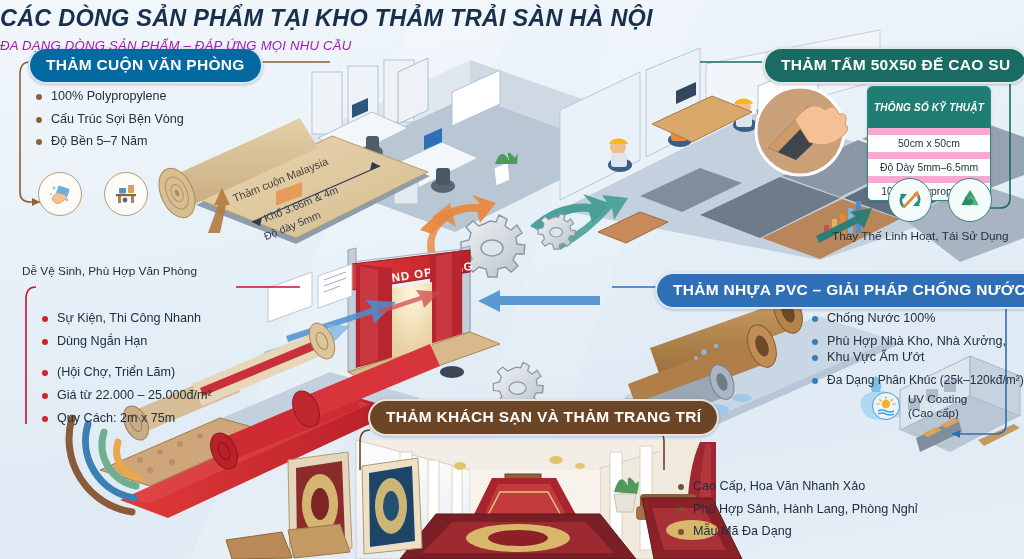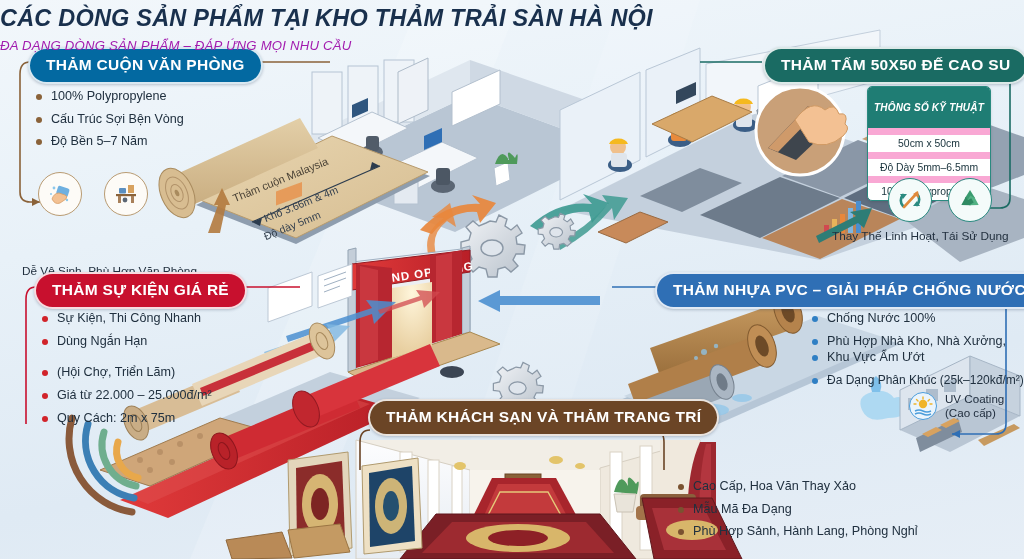--- a/index.html
+++ b/index.html
@@ -610,42 +610,39 @@
     <div class="chip teal">
       <svg width="28" height="28" viewBox="0 0 28 28">
         <path d="M14,4 L19,12 L15,12 L15,16 L10,16 L10,12 L9,12 Z" fill="#3a9b6f" transform="rotate(0 14 14)"></path>
         <path d="M14,4 L19,12 L15,12 L15,16 L10,16 L10,12 L9,12 Z" fill="#52b183" transform="rotate(120 14 14)"></path>
         <path d="M14,4 L19,12 L15,12 L15,16 L10,16 L10,12 L9,12 Z" fill="#2f8a62" transform="rotate(240 14 14)"></path>
       </svg>
     </div>
   </div>
   <div class="cap abs" style="left:832px; top:229px;">Thay Thế Linh Hoạt,  Tái Sử Dụng</div>
 
-  <div class="abs" style="left:34px; top:272px;">
-    <div class="pill" style="background:#c8102e;">THẢM SỰ KIỆN GIÁ RẺ</div>
-  </div>
   <ul class="blist red abs" style="left:42px; top:311px; width:230px;">
     <li>Sự Kiện, Thi Công Nhanh</li>
     <li style="margin-bottom:16px;">Dùng Ngắn Hạn</li>
     <li style="list-style:none; padding-left:15px; ">(Hội Chợ, Triển Lãm)</li>
     <li>Giá từ 22.000 – 25.000đ/m²</li>
     <li>Quy Cách: 2m x 75m</li>
   </ul>
 
   <div class="abs" style="left:655px; top:272px;">
     <div class="pill" style="background:#2f6fb5;">THẢM NHỰA PVC – GIẢI PHÁP CHỐNG NƯỚC</div>
   </div>
   <ul class="blist blue abs" style="left:812px; top:311px; width:215px;">
     <li>Chống Nước 100%</li>
     <li style="margin-bottom:1px;">Phù Hợp Nhà Kho, Nhà Xưởng,</li>
     <li style="list-style:none; padding-left:15px; margin-bottom:7px;">Khu Vực Ẩm Ướt</li>
     <li style="font-size:12px;">Đa Dạng Phân Khúc (25k–120kđ/m²)</li>
   </ul>
 
-  <div class="abs uvbox" style="left:909px; top:392px;gap:8px;">
+  <div class="abs uvbox" style="left:872px; top:392px;gap:8px;">
     <div class="chip" style="width:28px;height:28px;border-color:#4b9ddb;background:#eaf4fc;">
       <svg width="20" height="20" viewBox="0 0 20 20">
         <circle cx="10" cy="8" r="4.2" fill="#f0b429"></circle>
         <g stroke="#f0b429" stroke-width="1.4" stroke-linecap="round">
           <line x1="10" y1="1" x2="10" y2="3"></line>
             <line x1="3.5" y1="3.5" x2="5" y2="5"></line>
           <line x1="1" y1="8" x2="3" y2="8"></line>
             <line x1="16.5" y1="3.5" x2="15" y2="5"></line>
           <line x1="17" y1="8" x2="19" y2="8"></line>
         </g>
@@ -656,18 +653,18 @@
     <div class="uvtxt">
       <div>UV Coating</div>
       <div>(Cao cấp)</div>
     </div>
   </div>
 
   <div class="abs" style="left:368px; top:399px;">
     <div class="pill" style="background:#6b4526;">THẢM KHÁCH SẠN VÀ THẢM TRANG TRÍ</div>
   </div>
   <ul class="blist dbrown abs" style="left:678px; top:479px; width:300px;">
-    <li>Cao Cấp, Hoa Văn Thay Xảo</li>
+    <li>Cao Cấp, Hoa Văn Nhanh Xảo</li>
+    <li>Phù Hợp Sảnh, Hành Lang, Phòng Nghỉ</li>
     <li>Mẫu Mã Đa Dạng</li>
-    <li>Phù Hợp Sảnh, Hành Lang, Phòng Nghỉ</li>
   </ul>
 
 </div>
 
 </body></html>

